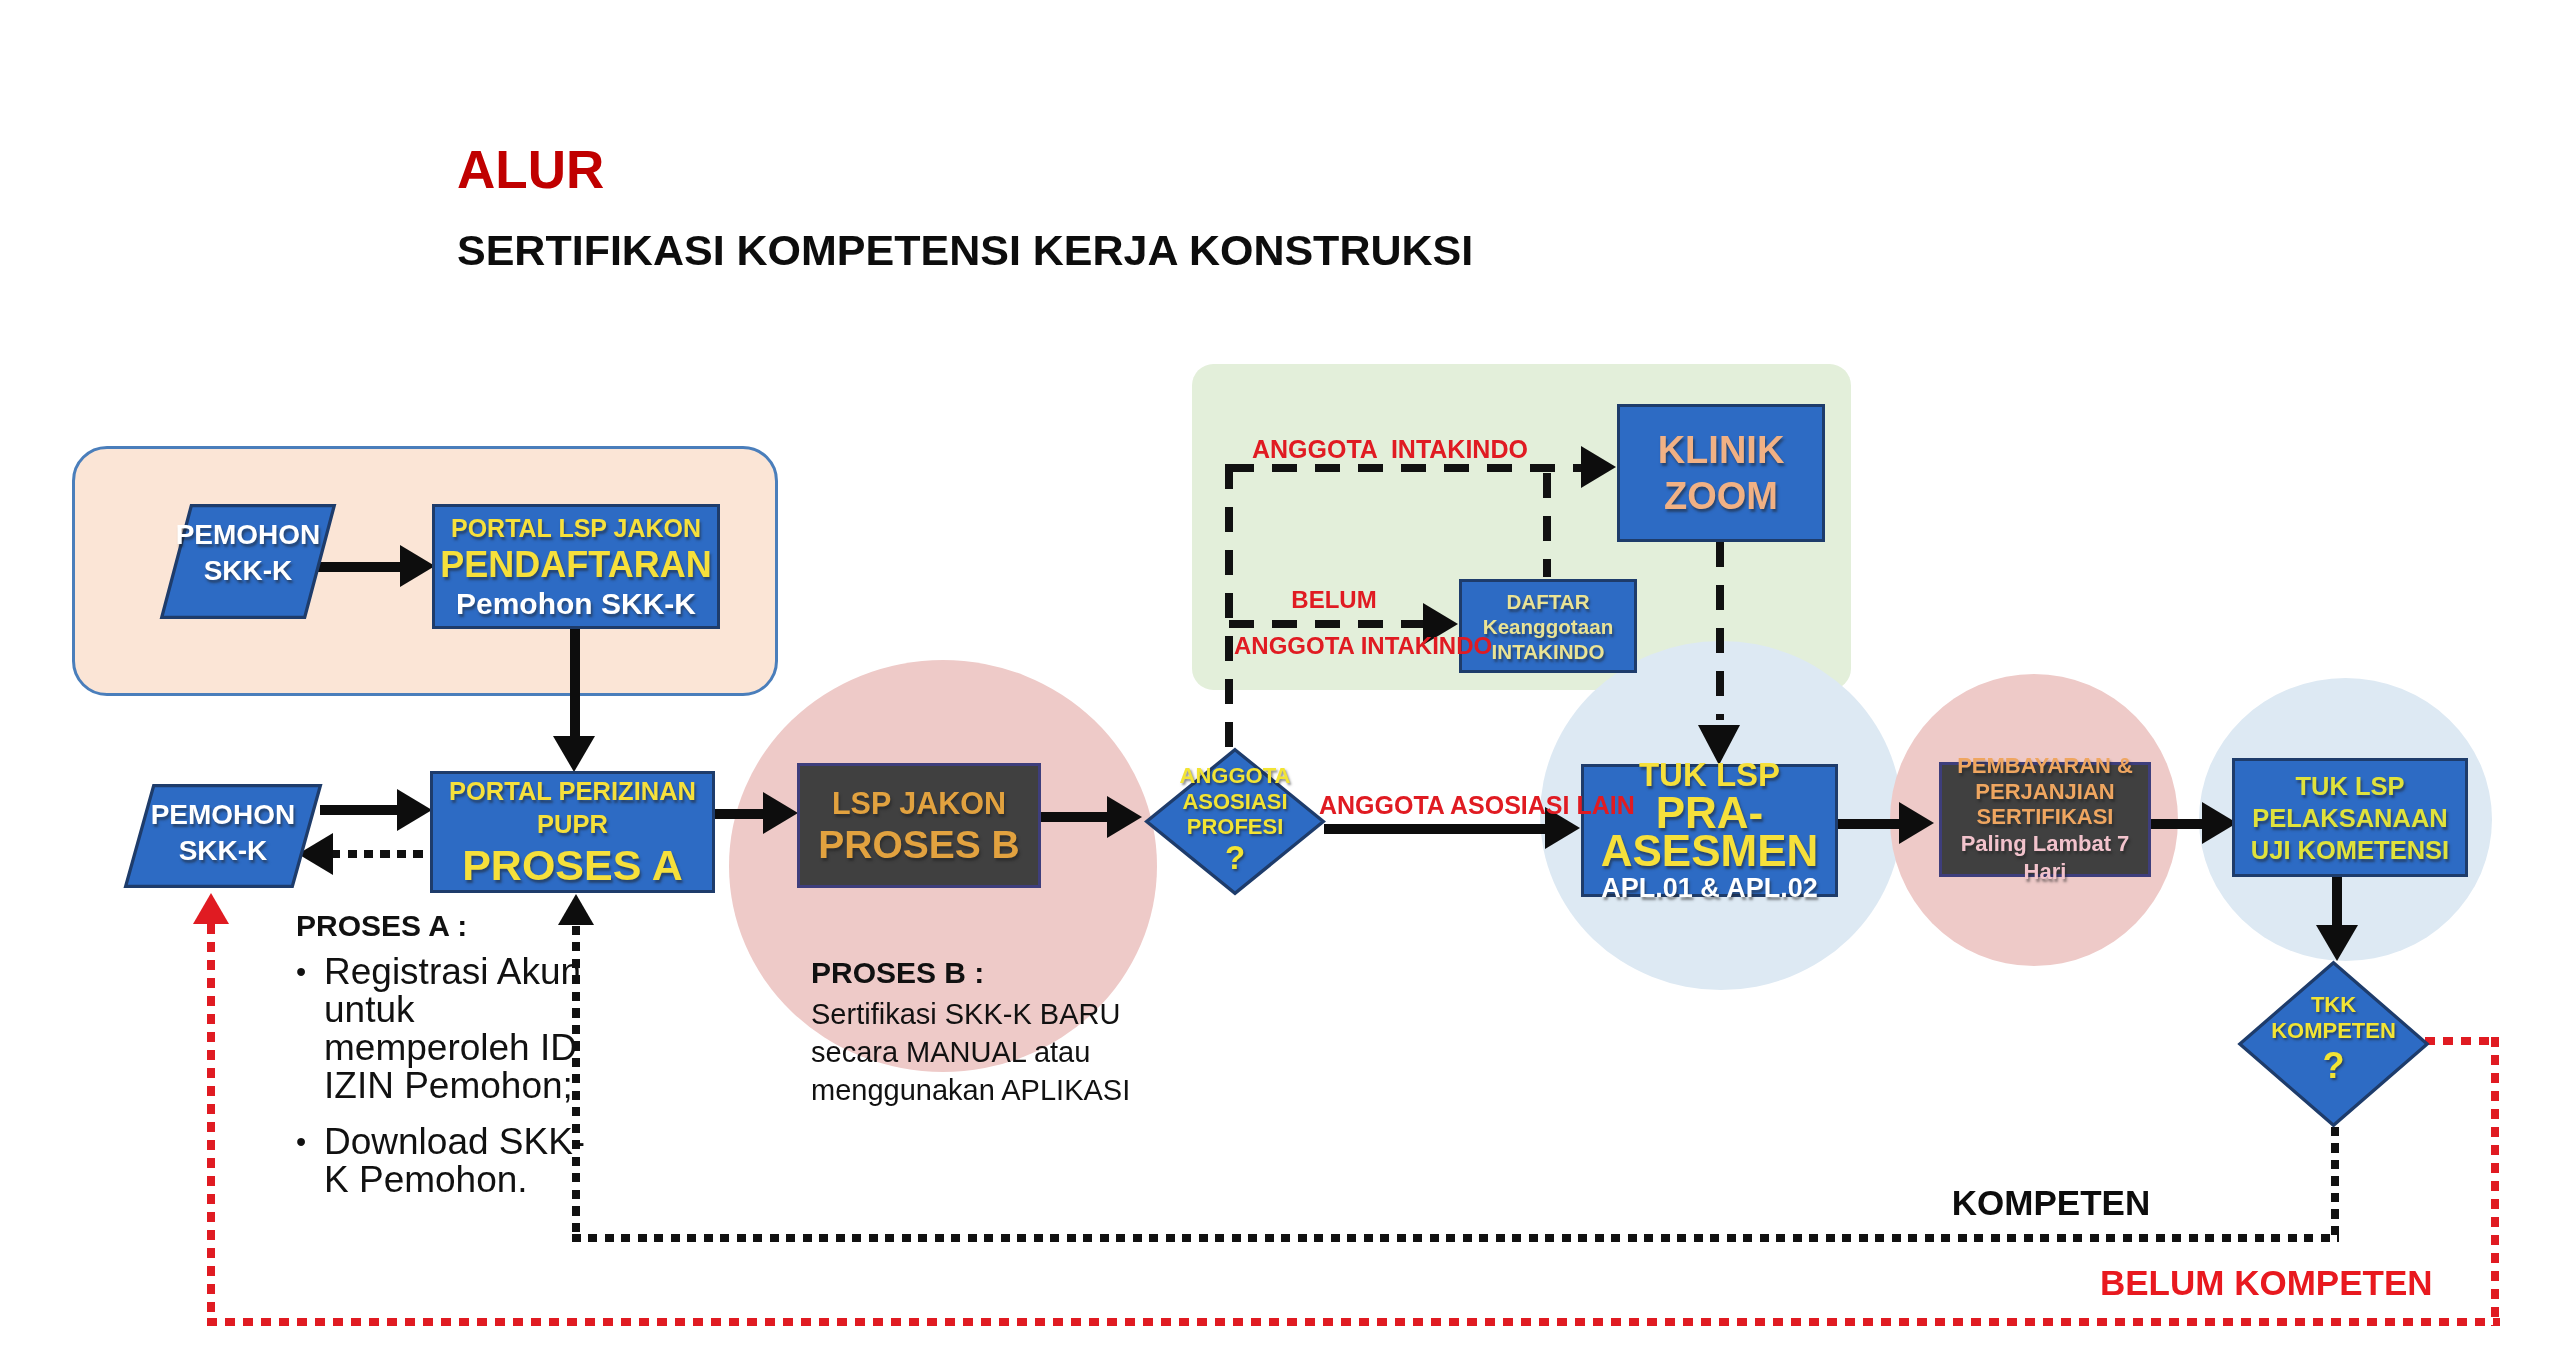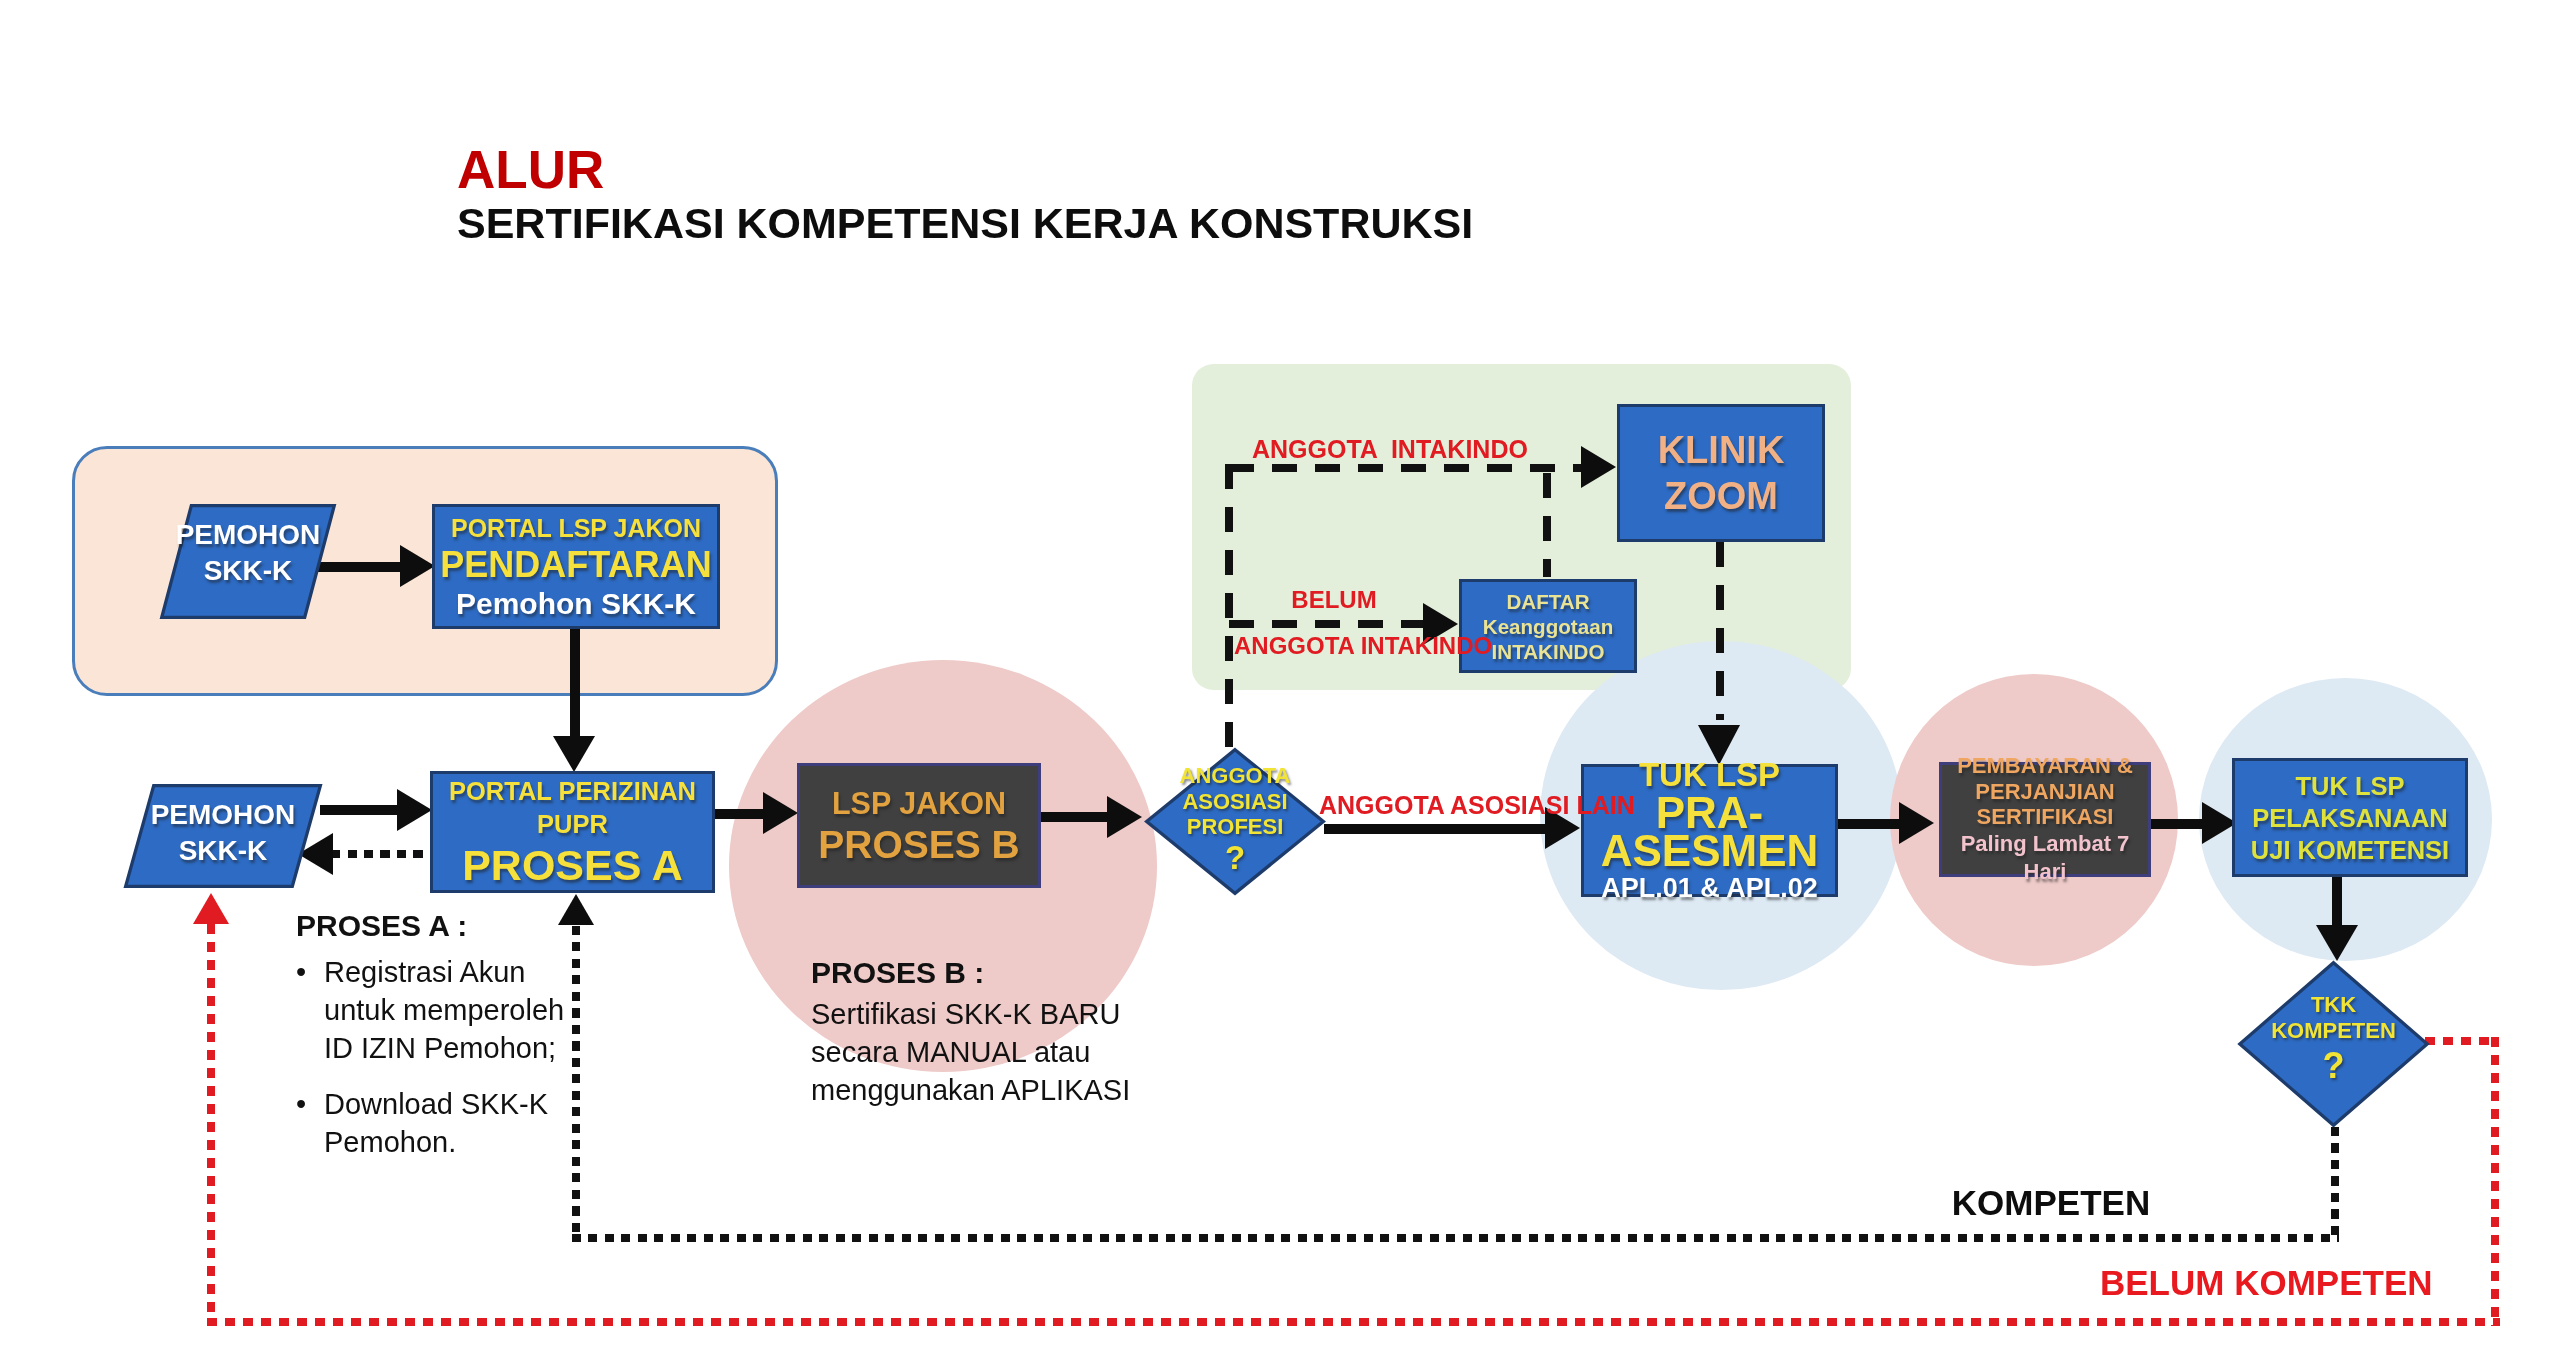--- a/index.html
+++ b/index.html
@@ -35,24 +35,24 @@
   .ah-l{border-top:21.4px solid transparent;border-bottom:21.4px solid transparent;border-right:35px solid var(--c,#0d0d0d);}
   .ah-d{border-left:21.4px solid transparent;border-right:21.4px solid transparent;border-top:36px solid var(--c,#0d0d0d);}
   .ah-u{border-left:18px solid transparent;border-right:18px solid transparent;border-bottom:31px solid var(--c,#0d0d0d);}
   
   .lbl{position:absolute;font-weight:bold;text-align:center;white-space:pre;}
   .red{color:#e01b22;}
   .note{position:absolute;color:#111;}
   .note .hd{font-weight:bold;font-size:30px;margin-bottom:5px;}
   .note .row{display:flex;margin-top:10px;}
   .note .dot{width:28px;font-size:29px;line-height:38px;}
-  .note .bl{flex:1;font-size:29px;line-height:38px;}
+  .note .bl{flex:1;font-size:37px;line-height:38px;}
   .title-wrap{position:absolute;left:457px;top:140px;width:1589px;}
   .t1{font-size:53px;font-weight:bold;color:#c00000;line-height:59px;}
-  .t2{font-size:43px;font-weight:bold;color:#0d0d0d;line-height:49px;margin-top:0;}
+  .t2{font-size:43px;font-weight:bold;color:#0d0d0d;line-height:49px;margin-top:27px;}
   svg{position:absolute;overflow:visible;}
   .dtext{position:absolute;text-align:center;font-weight:bold;color:#f2e434;text-shadow:1.6px 1.6px 2.5px rgba(30,30,30,.55);}
 </style>
 </head>
 <body>
 
 <div class="stage">
 
   <div class="title-wrap">
     <div class="t1">ALUR</div>

